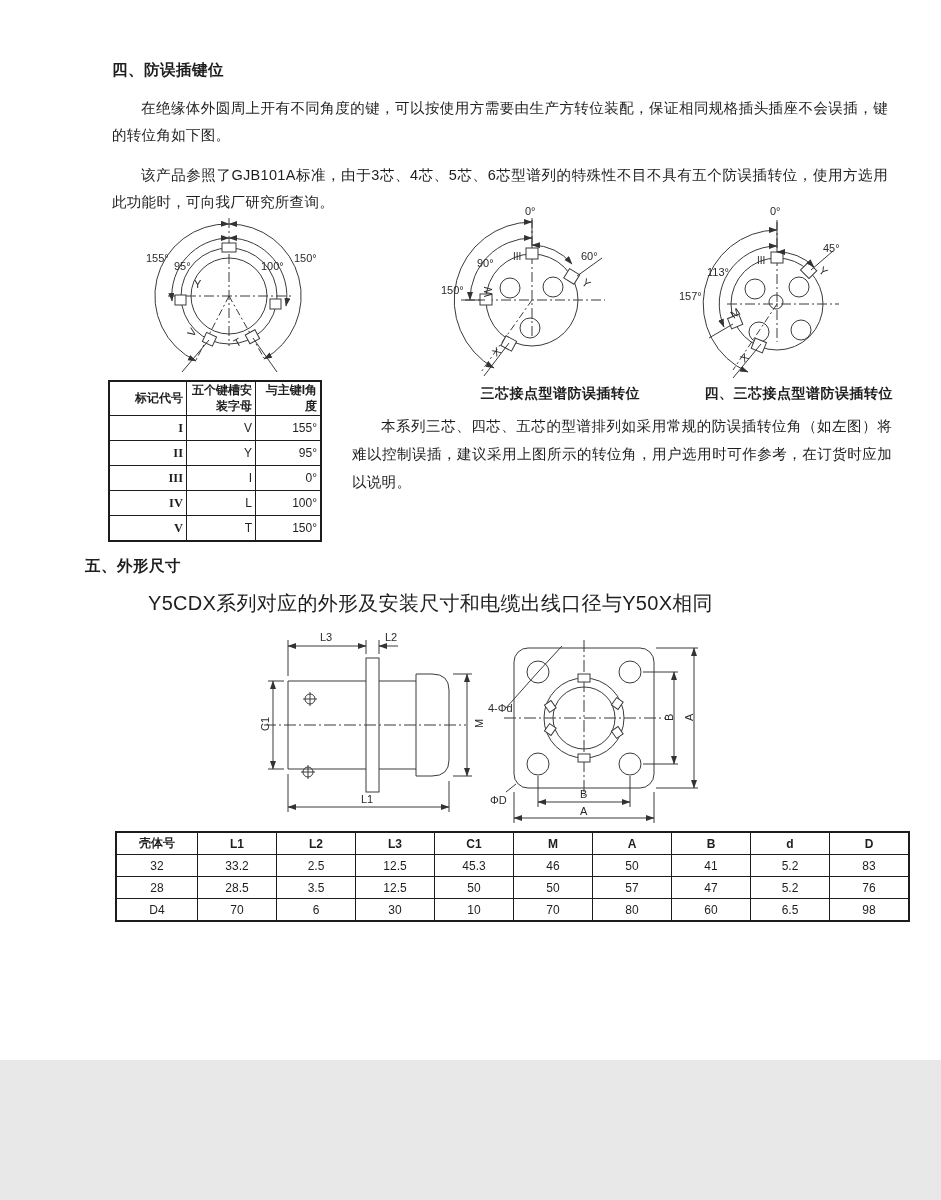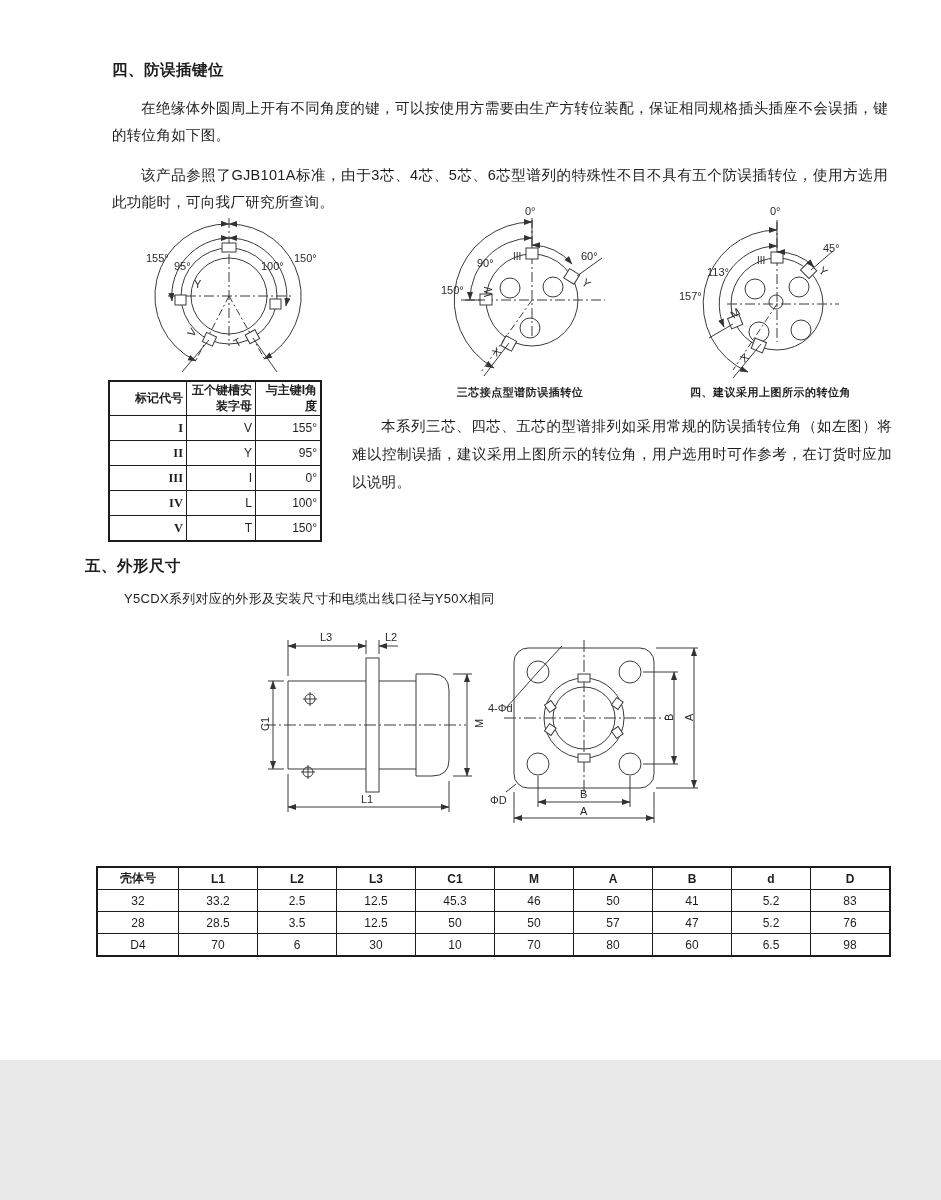--- a/index.html
+++ b/index.html
@@ -4,21 +4,21 @@
 <style>
   html,body{margin:0;padding:0;background:#e8e8e8;}
   .page{
     position:relative; width:941px; height:1060px; margin:0 auto;
     background:#ffffff; overflow:hidden;
     font-family:"Liberation Sans", sans-serif; color:#1e1e1e;
   }
   .abs{position:absolute;}
   .h1{font-size:15.5px; font-weight:bold; letter-spacing:0.5px;}
   .body-text{font-size:14.5px; line-height:27px; text-indent:2em; letter-spacing:0.3px; text-align:justify;}
-  .caption{font-size:11px; font-weight:bold; text-align:center; letter-spacing:0.5px;}
+  .caption{font-size:14px; font-weight:bold; text-align:right; letter-spacing:0.5px;}
   
   table{border-collapse:collapse;}
   .ktable{border:2px solid #1c1c1c; font-size:12px; text-align:right;}
   .ktable th,.ktable td{border:1.5px solid #1c1c1c; padding:1px 3px;}
   .ktable th{font-weight:bold; line-height:1.3; vertical-align:middle;}
   .ktable td{height:22px;}
   .kt-c1{width:70px;}
   .kt-c2{width:62px;}
   .kt-c3{width:58px;}
   .roman{font-family:"Liberation Serif", serif; font-weight:bold; font-size:12.5px;}
@@ -188,26 +188,26 @@
     </tr>
     <tr>
       <td class="roman">V</td>
       <td>T</td>
       <td>150°</td>
     </tr>
   </tbody>
     </table>
 
   <div class="abs caption" style="left:400px; top:385px; width:240px;">三芯接点型谱防误插转位</div>
-  <div class="abs caption" style="left:648px; top:385px; width:245px;">四、建议采用上图所示的转位角</div>
+  <div class="abs caption" style="left:648px; top:385px; width:245px;">四、三芯接点型谱防误插转位</div>
 
   <div class="abs body-text" style="left:352px; top:412px; width:540px; line-height:28px;">本系列三芯、四芯、五芯的型谱排列如采用常规的防误插转位角（如左图）将难以控制误插，建议采用上图所示的转位角，用户选用时可作参考，在订货时应加以说明。</div>
 
   <div class="abs h1" style="left:85px; top:556px;">五、外形尺寸</div>
-  <div class="abs" style="left:124px; top:590px; font-size:13px; letter-spacing:0.3px;">Y5CDX系列对应的外形及安装尺寸和电缆出线口径与Y50X相同</div>
+  <div class="abs" style="left:148px; top:590px; font-size:20px; letter-spacing:0.3px;">Y5CDX系列对应的外形及安装尺寸和电缆出线口径与Y50X相同</div>
 
   <svg class="abs" style="left:248px; top:626px;" width="240" height="198" viewBox="0 0 240 198">
     <defs>
       <marker id="m4" markerWidth="9" markerHeight="7" refX="8" refY="3" orient="auto-start-reverse">
         <path d="M0 0 L8.5 3 L0 6 z" fill="#333"></path>
       </marker>
     </defs>
     <g stroke="#3a3a3a" stroke-width="1" fill="none">
 
       <line x1="16" y1="99" x2="218" y2="99" stroke-dasharray="12 3 2 3"></line>
@@ -304,21 +304,21 @@
       <line x1="28" y1="192" x2="168" y2="192" marker-start="url(#m5)" marker-end="url(#m5)"></line>
     </g>
     <text x="2" y="86" font-size="11">4-Φd</text>
     <text x="4" y="178" font-size="11">ΦD</text>
     <text x="180" y="96" font-size="11" transform="rotate(-90 183 92)">B</text>
     <text x="200" y="96" font-size="11" transform="rotate(-90 203 92)">A</text>
     <text x="94" y="172" font-size="11">B</text>
     <text x="94" y="189" font-size="11">A</text>
   </svg>
 
-  <table class="dtable abs" style="left:96px; top:831px; width:764px;margin-top:35px;">
+  <table class="dtable abs" style="left:115px; top:831px; width:764px;">
     <tbody>
         <tr>
       <th class="col-shell">壳体号</th>
       <th class="col-dim">L1</th>
       <th class="col-dim">L2</th>
       <th class="col-dim">L3</th>
       <th class="col-dim">C1</th>
       <th class="col-dim">M</th>
       <th class="col-dim">A</th>
       <th class="col-dim">B</th>

